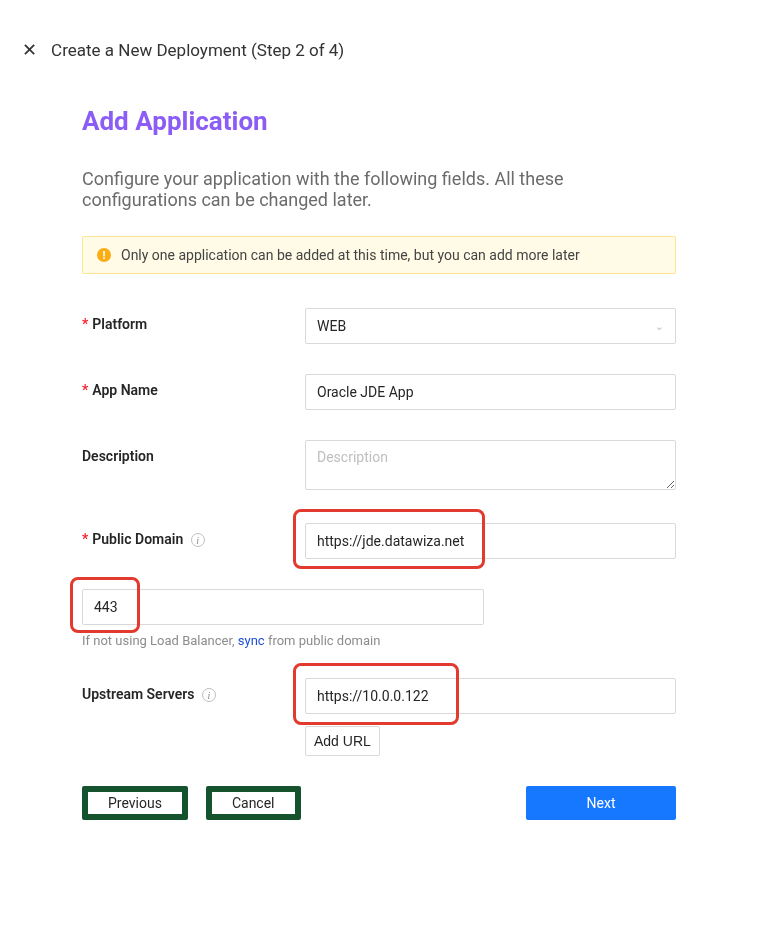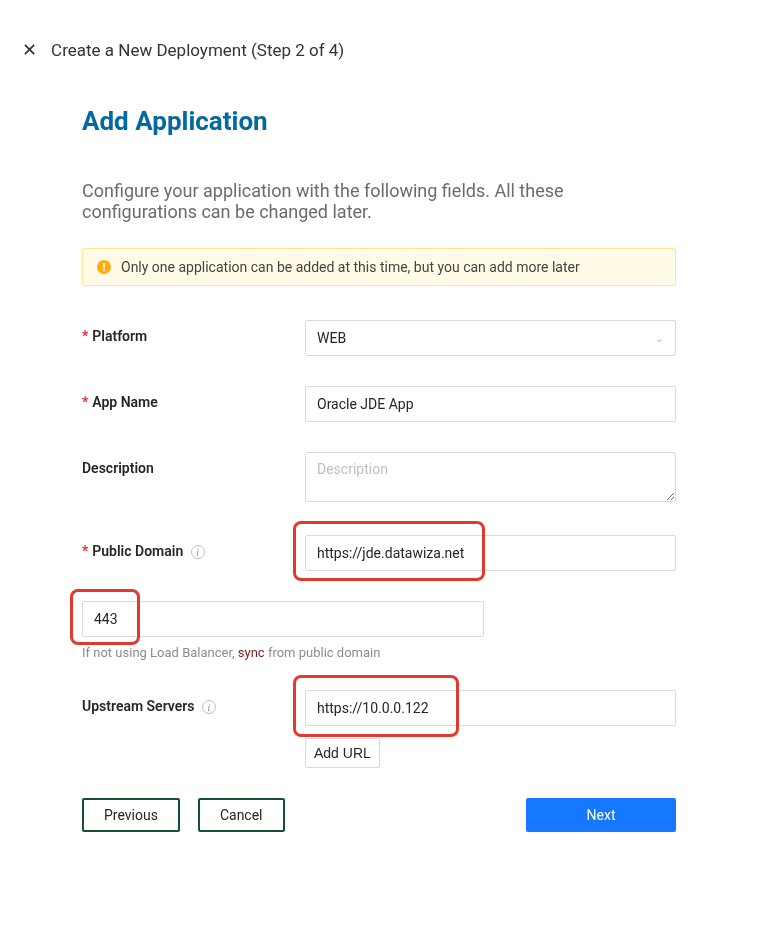--- a/index.html
+++ b/index.html
@@ -30,22 +30,22 @@
     font-size: 17px;
     color: #333;
   }
   .content {
     padding-left: 60px;
     padding-right: 60px;
   }
   h1.page-title {
     font-size: 26px;
     font-weight: 700;
-    margin: 0 0 44px 0;
-    color: #0369a1;
+    margin: 0 0 32px 0;
+    color: #8b5cf6;
   }
   .subtitle {
     font-size: 18px;
     color: #6b6b6b;
     margin-bottom: 26px;
   }
   .warn-box {
     border: 1px solid #ffe58f;
     background: #fffbe6;
     border-radius: 2px;
@@ -131,21 +131,21 @@
   }
   .chevron {
     color: #bfbfbf;
     font-size: 11px;
   }
   .hint {
     font-size: 13px;
     color: #8c8c8c;
     margin-top: 8px;
   }
-  .hint a.sync-link { color: #7f1d1d; text-decoration: none; cursor: pointer; }
+  .hint a.sync-link { color: #1d4ed8; text-decoration: none; cursor: pointer; }
   .add-url-btn {
     display: inline-block;
     margin-top: 12px;
     border: 1px solid #d9d9d9;
     border-radius: 2px;
     padding: 6px 8px;
     background: #fff;
     font-size: 14px;
     color: #262626;
     cursor: pointer;
@@ -159,21 +159,21 @@
     border-radius: 8px;
     pointer-events: none;
   }
   .button-row {
     display: flex;
     align-items: center;
     margin-top: 30px;
   }
   .btn {
     height: 34px;
-    border: 2px solid #14532d;
+    border: 6px solid #14532d;
     background: #fff;
     border-radius: 2px;
     padding: 1px 20px;
     font-size: 14px;
     color: #262626;
     cursor: pointer;
     display: inline-flex;
     align-items: center;
     justify-content: center;
     font-family: inherit;

